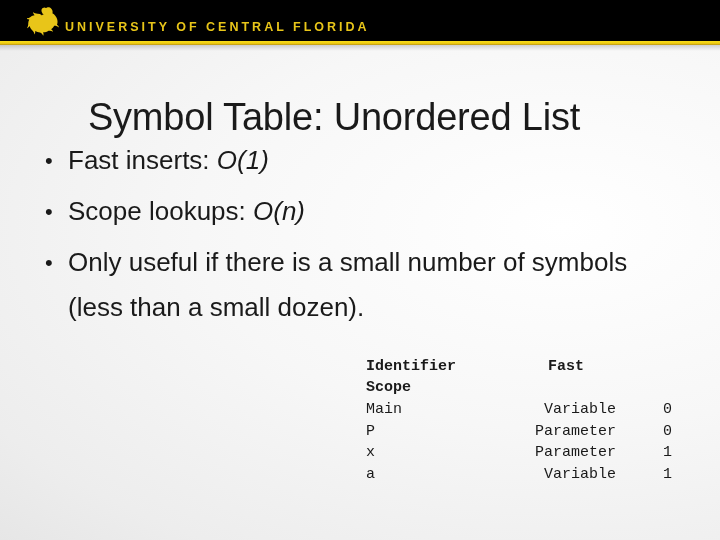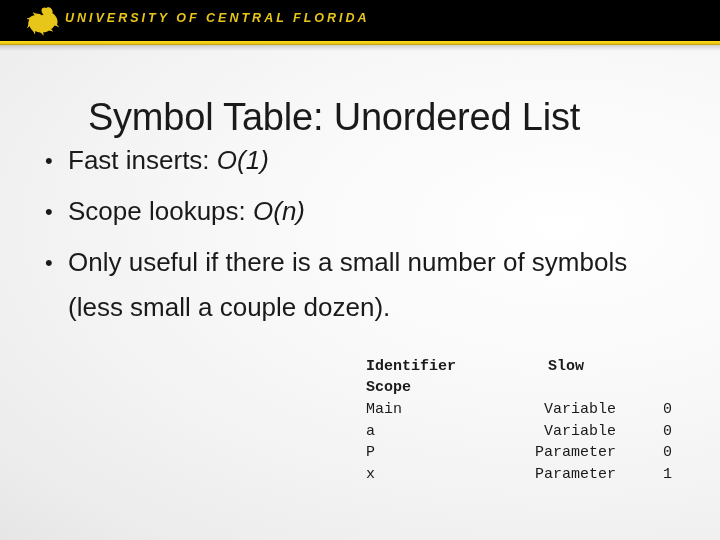--- a/index.html
+++ b/index.html
@@ -54,28 +54,27 @@
     position: absolute;
     left: 27px;
     top: 4px;
     width: 32px;
     height: 33px;
   }
 
   #institution-name {
     position: absolute;
     left: 65px;
-    top: 11px;
+    top: 20px;
     font-size: 12.5px;
     font-weight: bold;
     letter-spacing: 3.0px;
     color: #e8c519;
     white-space: nowrap;
     font-family: "Liberation Sans", sans-serif;
-    font-style: italic;
   }
 
   
   #slide-title {
     position: absolute;
     left: 0;
     top: 71px;
     width: 668px;
     text-align: center;
     font-size: 38px;
@@ -277,40 +276,40 @@
       <span class="bullet-text">Fast inserts: </span><span class="bullet-em">O(1)</span>
     </div>
 
     <div class="bullet-row">
       <span class="bullet-mark">•</span>
       <span class="bullet-text">Scope lookups: </span><span class="bullet-em">O(n)</span>
     </div>
 
     <div class="bullet-row">
       <span class="bullet-mark">•</span>
-      <span class="bullet-text">Only useful if there is a small number of symbols (less small a couple dozen).</span>
+      <span class="bullet-text">Only useful if there is a small number of symbols (less than a small dozen).</span>
     </div>
 
   </div>
 
   <div id="symbol-table">
 
     <div id="symbol-table-header">
-      <span class="hdr-line"><span class="hdr-identifier">Identifier</span><span class="hdr-class">Slow</span></span>
+      <span class="hdr-line"><span class="hdr-identifier">Identifier</span><span class="hdr-class">Fast</span></span>
       <span class="hdr-line"><span class="hdr-scope">Scope</span></span>
     </div>
 
     <div id="symbol-table-rows">
 
       <span class="sym-row"><span class="cell-identifier">Main</span><span class="cell-class">Variable</span><span class="cell-scope">0</span></span>
 
-      <span class="sym-row"><span class="cell-identifier">a</span><span class="cell-class">Variable</span><span class="cell-scope">0</span></span>
 
 
       <span class="sym-row"><span class="cell-identifier">P</span><span class="cell-class">Parameter</span><span class="cell-scope">0</span></span>
 
       <span class="sym-row"><span class="cell-identifier">x</span><span class="cell-class">Parameter</span><span class="cell-scope">1</span></span>
 
+      <span class="sym-row"><span class="cell-identifier">a</span><span class="cell-class">Variable</span><span class="cell-scope">1</span></span>
 
     </div>
   </div>
 
 </div>
 
 </body></html>

